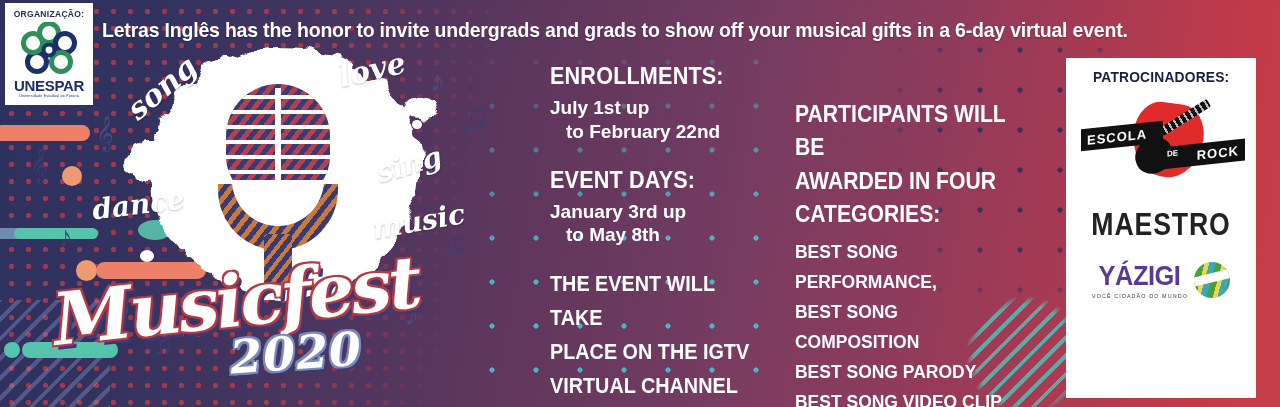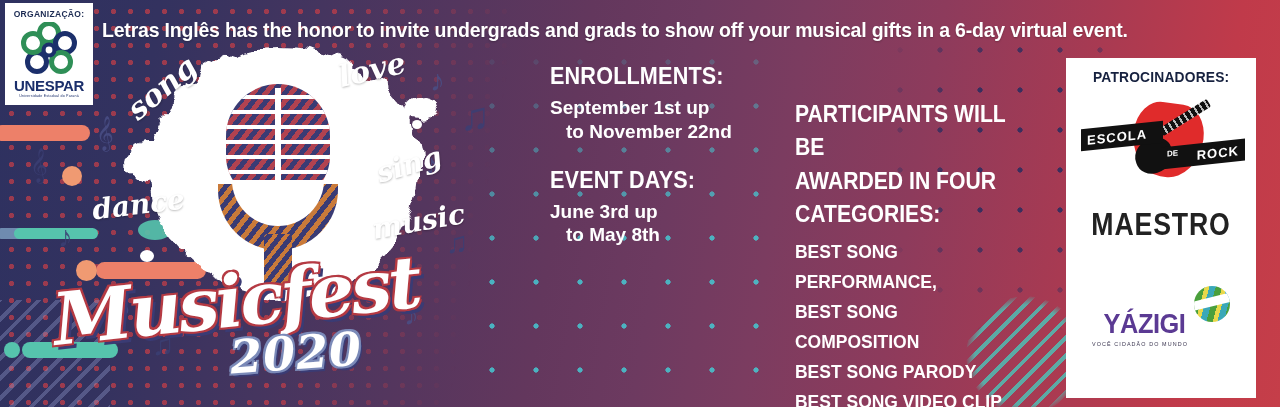--- a/index.html
+++ b/index.html
@@ -255,21 +255,21 @@
     margin-top:-4px; }
   .maestro-sub{
     font-size:15px; font-weight:bold; color:#2a3340; letter-spacing:.6px;
     font-family:"Liberation Sans Narrow","Liberation Sans", sans-serif;
     transform:scaleX(.86);
   }
   .wave{ display:flex; align-items:center; gap:1.6px; height:18px; }
   .wave i{ display:block; width:2.2px; background:#2f7fa8; border-radius:1px; }
 
   .sp-yazigi{ margin-top:18px; display:flex; align-items:center; gap:6px; }
-  .yz-left{ text-align:right;margin-top:48px; }
+  .yz-left{ text-align:center; }
   .yz-word{
     font-size:27px; font-weight:bold; color:#5b3a93; letter-spacing:-.5px;
     font-family:"Liberation Sans Narrow","Liberation Sans", sans-serif;
     transform:scaleX(.94); display:inline-block;
   }
   .yz-tag{ font-size:5.4px; color:#3a3550; letter-spacing:1.1px; margin-top:1px; }
   .yz-globe{
     width:36px; height:36px; border-radius:50%;
     background:
       linear-gradient(105deg,
@@ -364,27 +364,32 @@
   <div class="ig-icon"></div>
 
   <div class="logo-wrap">
     <div class="logo-main">Musicfest</div>
     <div class="logo-year">2020</div>
   </div>
 
   <div class="col-dates">
     <div class="hd">ENROLLMENTS:</div>
     <div class="sub">
-      <span>September 1st up</span>
-      <span class="indent">to November 22nd</span>
+      <span>July 1st up</span>
+      <span class="indent">to February 22nd</span>
     </div>
     <div class="hd" style="margin-top:22px;">EVENT DAYS:</div>
     <div class="sub">
-      <span>June 3rd up</span>
+      <span>January 3rd up</span>
       <span class="indent">to May 8th</span>
+    </div>
+    <div style="margin-top:20px;">
+      <div class="blockline">THE EVENT WILL TAKE</div>
+      <div class="blockline">PLACE ON THE IGTV</div>
+      <div class="blockline">VIRTUAL CHANNEL</div>
     </div>
   </div>
 
   <div class="col-awards">
     <div class="aw-head">PARTICIPANTS WILL BE</div>
     <div class="aw-head">AWARDED IN FOUR</div>
     <div class="aw-head">CATEGORIES:</div>
     <div style="margin-top:6px;">
       <div class="aw-item">BEST SONG PERFORMANCE,</div>
       <div class="aw-item">BEST SONG COMPOSITION</div>

